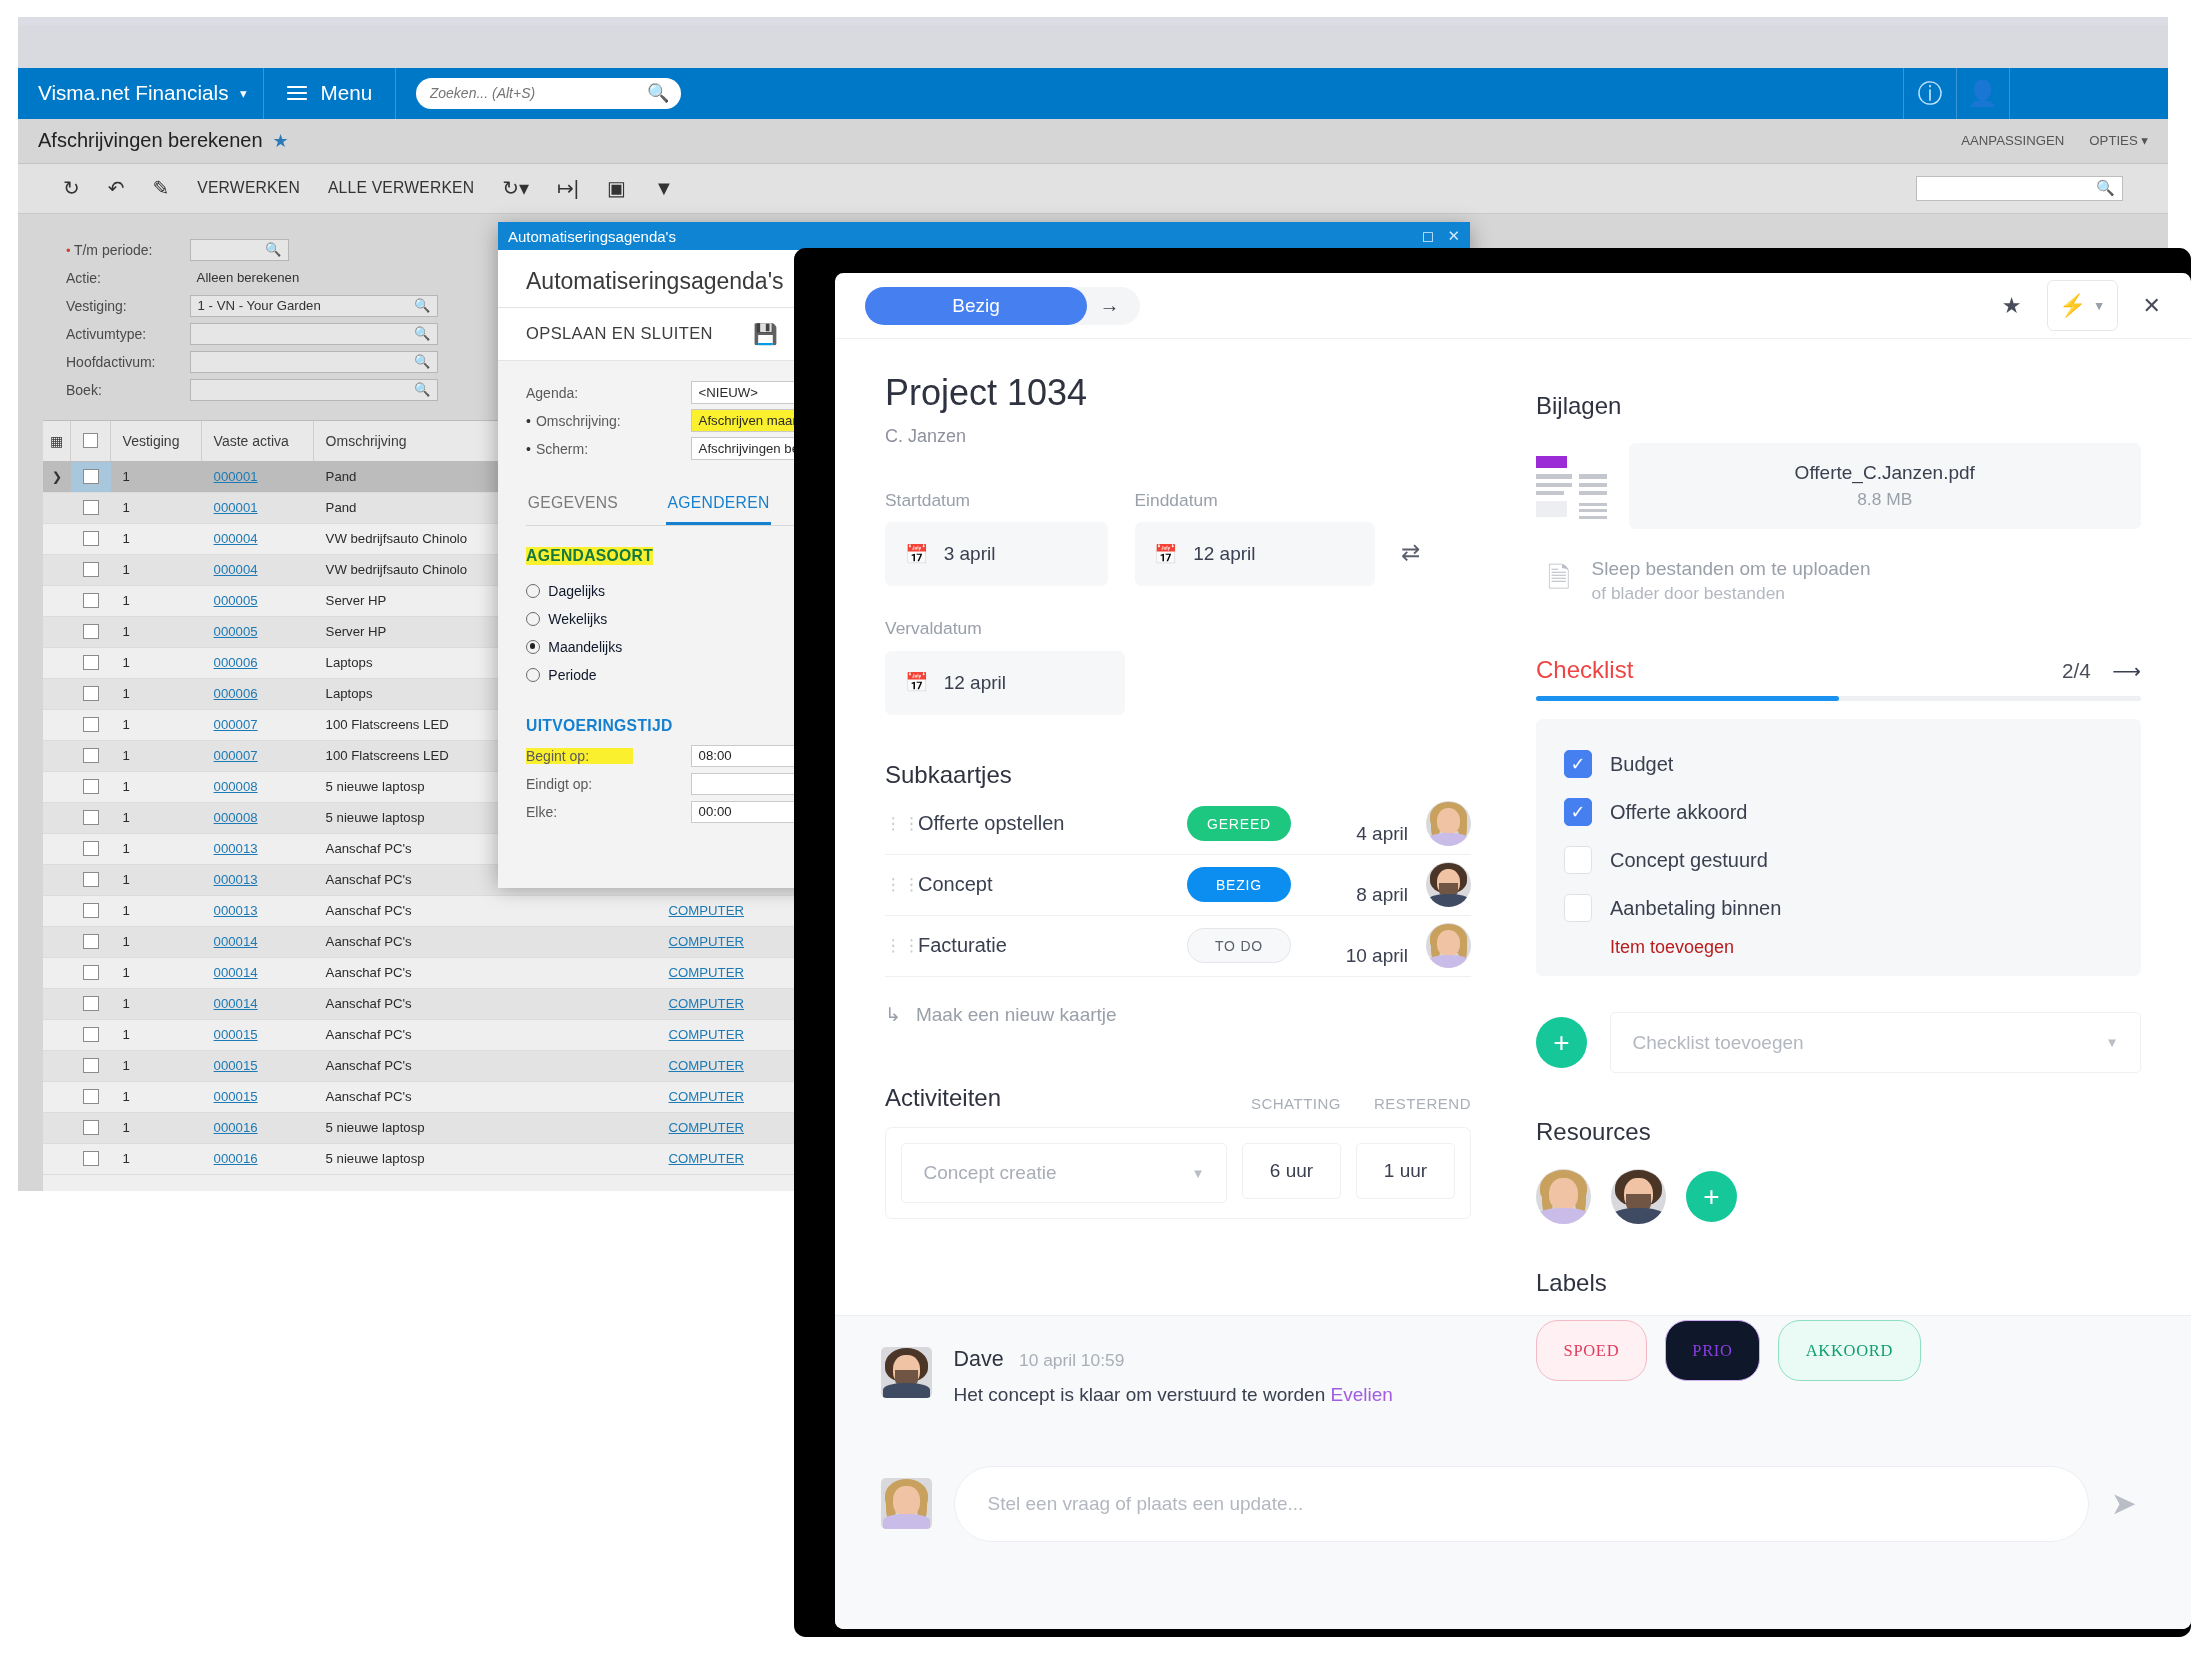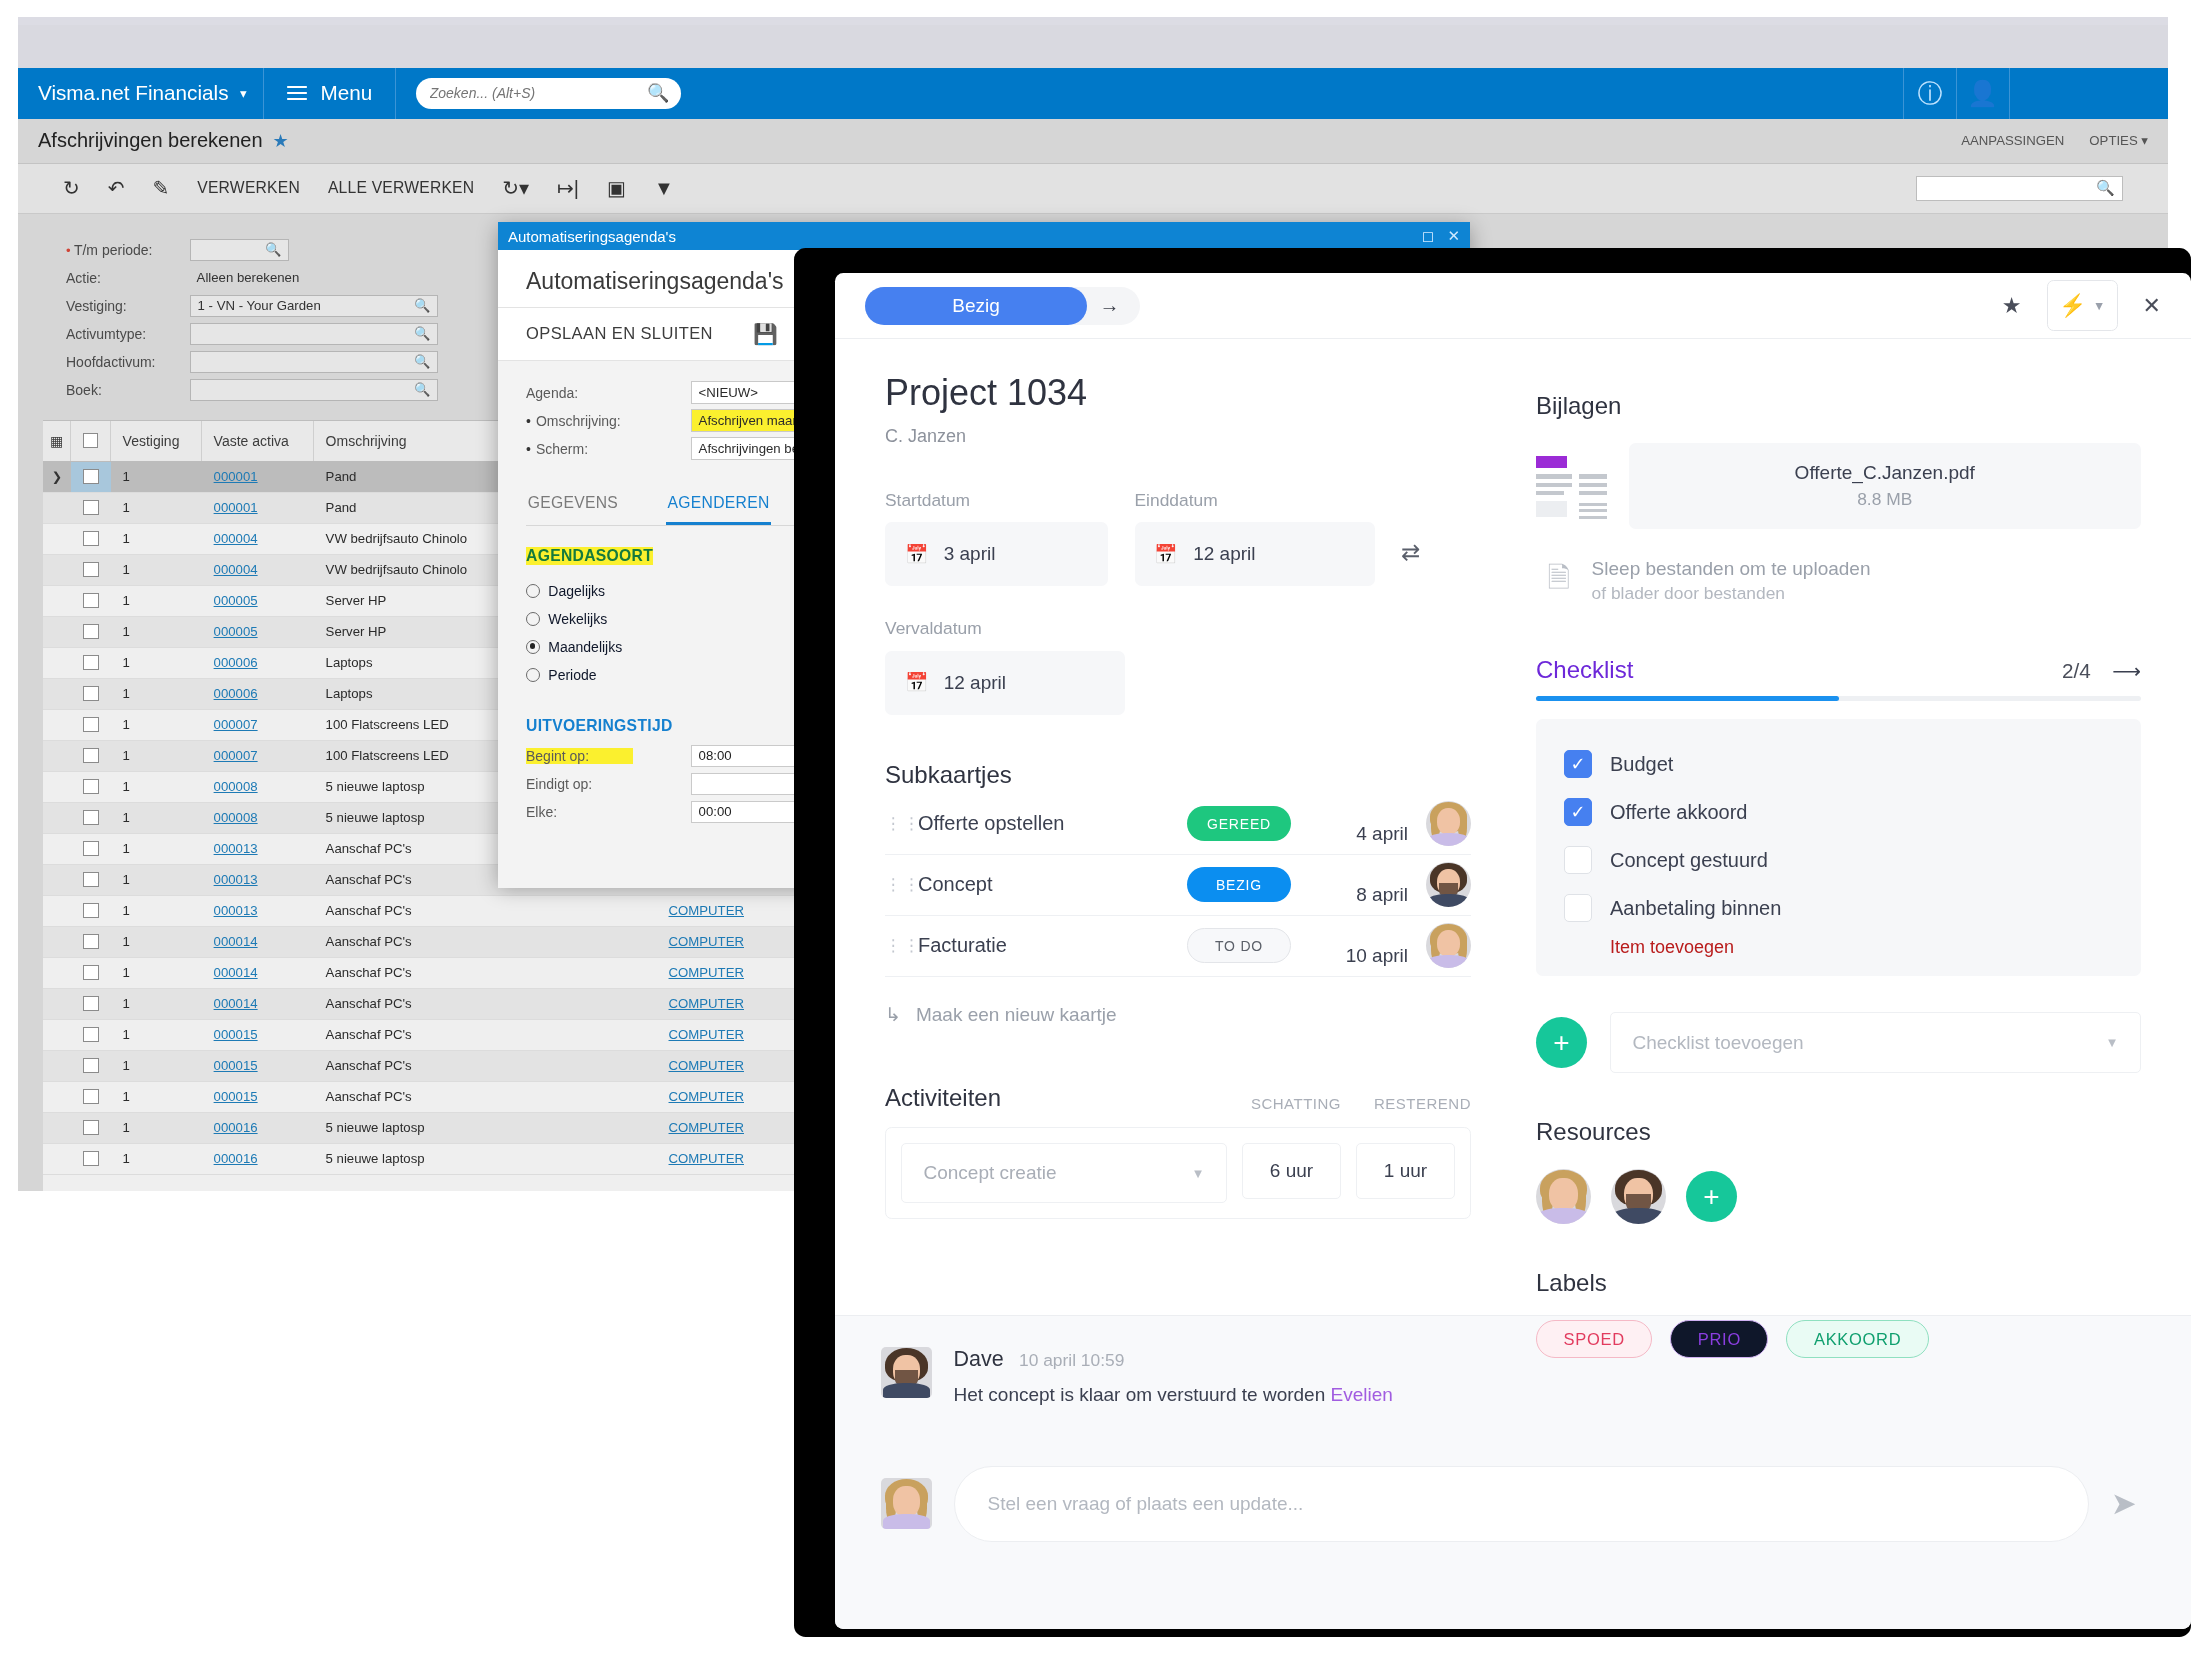--- a/index.html
+++ b/index.html
@@ -244,41 +244,41 @@
     flex:1; height:86px; background:#f6f7f9; border-radius:6.6px;
     display:flex; flex-direction:column; justify-content:center; padding:0 21.5px;align-items:center;
   }
   .attach-name { font-size:19px; color:#3b4050; }
   .attach-size { font-size:17.4px; color:#9aa0aa; margin-top:5px; }
   .drop-row { display:flex; align-items:center; gap:21.5px; margin-top:28px; padding-left:11.6px; }
   .drop-t1 { font-size:19px; color:#9aa0aa; }
   .drop-t2 { font-size:17.4px; color:#b3b8c0; margin-top:3.3px; }
 
   .chk-head { display:flex; align-items:baseline; margin-top:51px; }
-  .chk-head .t { font-size:24px; color:#6d28d9; }
+  .chk-head .t { font-size:24px; color:#ef4444; }
   .chk-head .cnt { margin-left:auto; font-size:20.7px; color:#4a4e5a; }
   .chk-head .arr { margin-left:21.5px; font-size:20px; color:#3b4050; }
   .chk-bar { height:5px; background:#eef0f3; border-radius:2.5px; margin-top:11.6px; position:relative; }
   .chk-bar .fill { position:absolute; left:0; top:0; height:5px; background:#1a91ef; border-radius:2.5px; }
   .chk-panel { background:#f6f7f9; border-radius:6.6px; margin-top:18px; padding:21.5px 28px 18px 28px; }
   .chk-item { display:flex; align-items:center; gap:18px; height:48px; }
   .cbox { width:28px; height:28px; border-radius:5px; border:1.7px solid #dfe2e7; background:#fff; display:flex; align-items:center; justify-content:center; }
   .cbox.on { background:#4680f0; border-color:#4680f0; color:#fff; font-size:18px; }
   .chk-lab { font-size:20px; color:#3b4050; }
   .chk-add { font-size:18px; color:#b91c1c; padding-left:46px; margin-top:5px; }
 
   .addrow { display:flex; align-items:center; gap:23px; margin-top:36px; }
   .fab { width:51px; height:51px; border-radius:50%; background:#16c79a; color:#fff; display:flex; align-items:center; justify-content:center; font-size:28px; flex:0 0 51px; }
   .addsel { flex:1; height:61px; border:0.8px solid #eef0f3; border-radius:5px; display:flex; align-items:center; padding:0 21.5px; font-size:19px; color:#b3b8c0; }
   .addsel .caret { margin-left:auto; color:#b9bec6; font-size:13.2px; }
 
   .res-row { display:flex; align-items:center; gap:20px; margin-top:21.5px; }
   .res-av { width:55px; height:55px; border-radius:50%; overflow:hidden; flex:0 0 55px; }
   .labels-row { display:flex; gap:18px; margin-top:21.5px; }
-  .lab-pill { height:38px; border-radius:22px; display:flex; align-items:center; padding:0 26.5px; font-size:16.5px; letter-spacing:0.7px; }
+  .lab-pill { height:61px; border-radius:22px; display:flex; align-items:center; padding:0 26.5px; font-size:16.5px; letter-spacing:0.7px;font-family:Liberation Serif, serif; }
   .lab-spoed { background:#fef0f3; border:0.8px solid #f5b9c6; color:#e23b5e; }
   .lab-prio { background:#0f172a; border:0.8px solid #cfb1f2; color:#8b3ee0; }
   .lab-akk  { background:#e9fbf4; border:0.8px solid #8fe0c0; color:#0f9f6e; }
 
   #card-comments { background:#f8f9fb; border-top:0.8px solid #eceef1; height:380px; padding:31px 46px 0 46px; }
   .cmt { display:flex; gap:21.5px; }
   .cmt-av { width:51px; height:51px; border-radius:5px; overflow:hidden; flex:0 0 51px; }
   .cmt-name { font-size:21.5px; color:#2f3340; }
   .cmt-time { font-size:17.4px; color:#a9aeb7; margin-left:11.6px; }
   .cmt-body { font-size:19px; color:#3b4050; margin-top:11.6px; }

